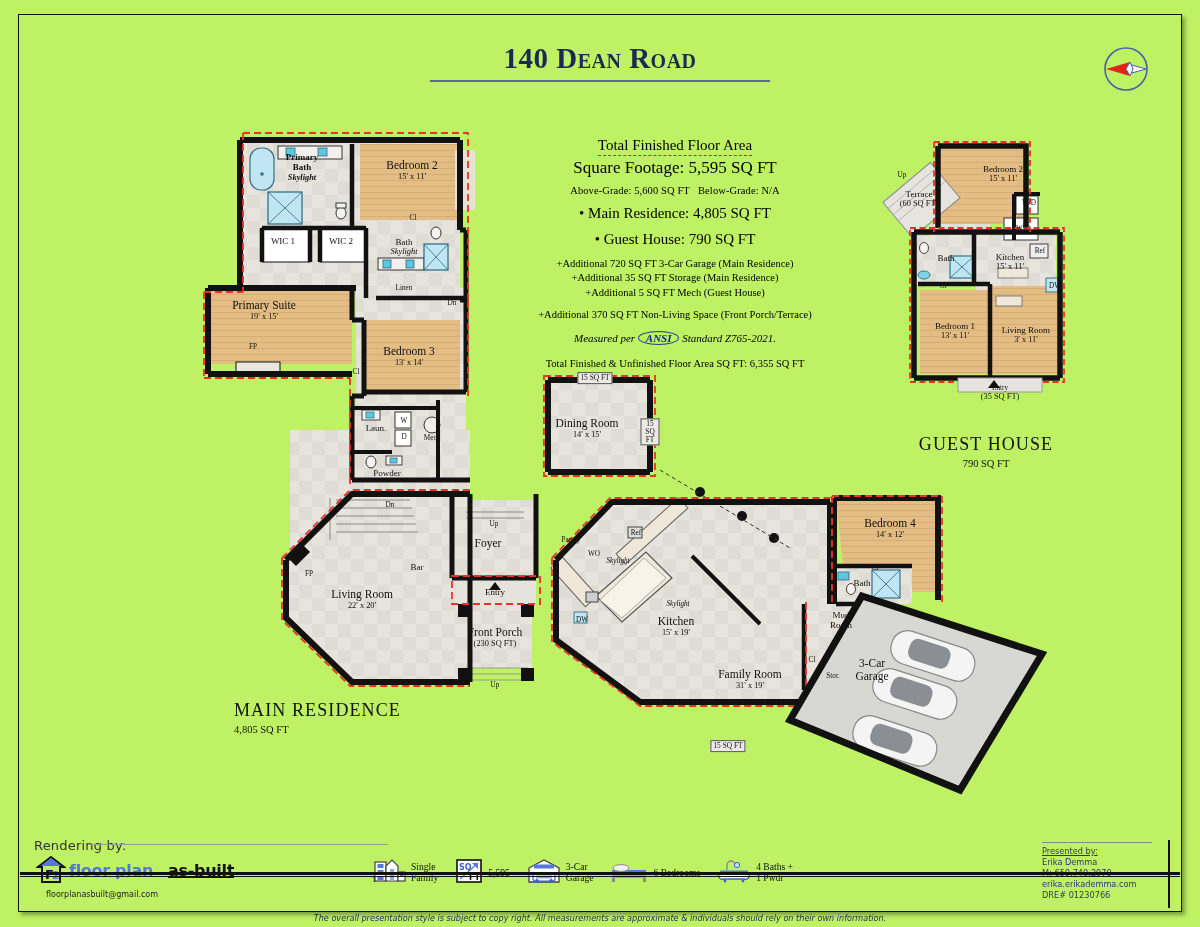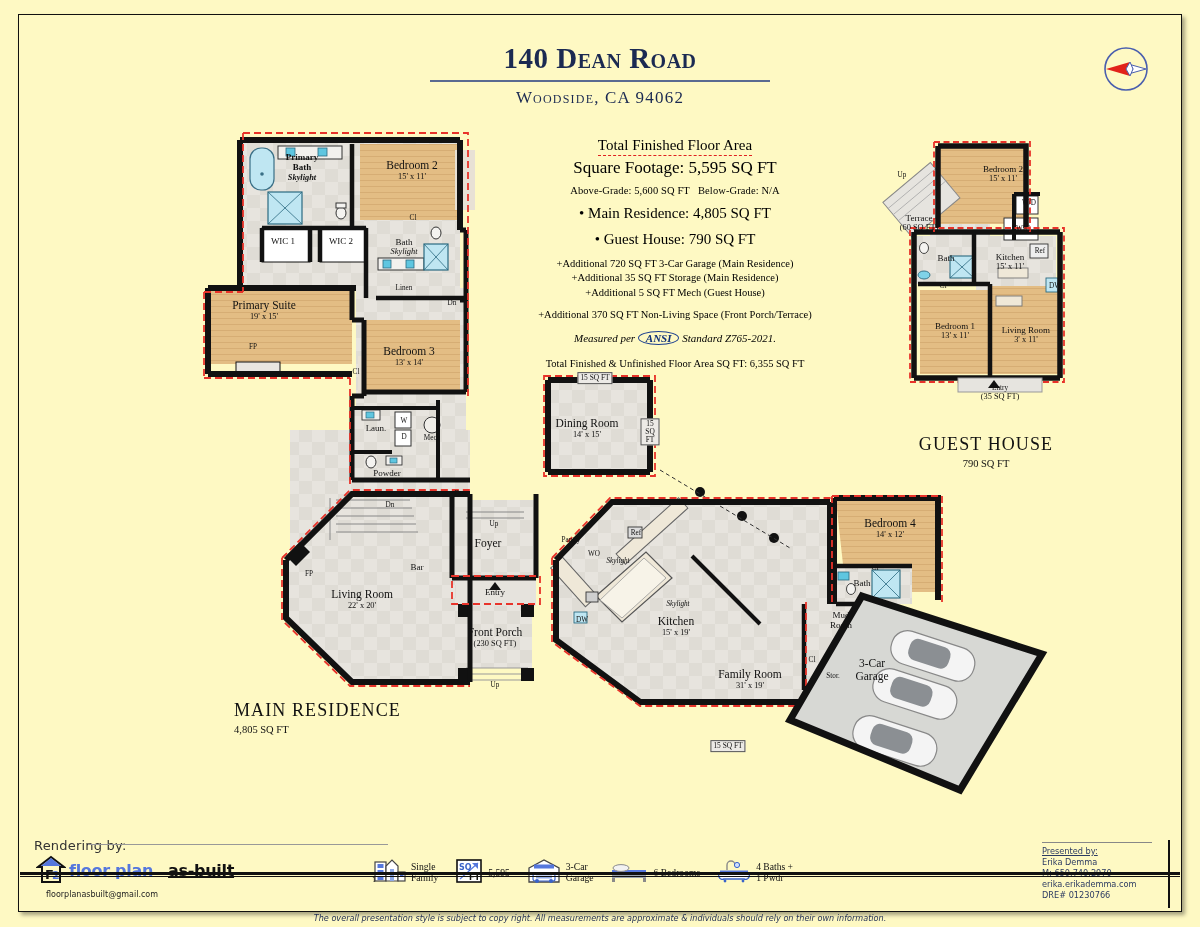--- a/index.html
+++ b/index.html
@@ -1,18 +1,18 @@
 <!DOCTYPE html>
 <html><head>
 <meta charset="utf-8">
 <style>
   html,body{margin:0;padding:0;background:#fff;}
   body{width:1200px;height:927px;font-family:"Liberation Serif",serif;overflow:hidden;}
 
-  .page{position:relative;width:1200px;height:927px;background:#fef9c3;}
+  .page{position:relative;width:1200px;height:927px;background:#bef264;}
   .sheet-border{position:absolute;left:18px;top:14px;width:1164px;height:898px;
     border:1.5px solid #111;box-shadow:3px 3px 4px rgba(0,0,0,.35);box-sizing:border-box;}
 
   
   .title-block{position:absolute;left:390px;top:44px;width:420px;text-align:center;}
   .title{font-size:29px;color:#1b2a52;letter-spacing:.5px;font-variant:small-caps;font-weight:600;line-height:1;}
   .title-rule{height:1.5px;background:#5a6a90;margin:7px 40px 6px 40px;}
   .subtitle{font-size:17px;color:#1b2a52;font-variant:small-caps;letter-spacing:1.2px;}
 
   .compass{position:absolute;left:1100px;top:43px;width:52px;height:52px;}
@@ -83,21 +83,20 @@
 </style>
 </head>
 <body>
 
 <div class="page">
   <div class="sheet-border"></div>
 
   <div class="title-block">
     <div class="title">140 Dean Road</div>
     <div class="title-rule"></div>
-    <div class="subtitle">Woodside, CA 94062</div>
   </div>
 
   <svg class="compass" viewBox="0 0 52 52">
     <circle cx="26" cy="26" r="21" fill="none" stroke="#4a5fae" stroke-width="1.6"></circle>
     <polygon points="6,26 30,19 26,26 30,33" fill="#e2231a"></polygon>
     <polygon points="46,26 30,21.5 33,26 30,30.5" fill="#ffffff" stroke="#4a5fae" stroke-width="1"></polygon>
     <polygon points="30,19 33,26 30,33 26,26" fill="#ffffff" stroke="#4a5fae" stroke-width="1"></polygon>
   </svg>
 
   <div class="spec">
@@ -527,21 +526,21 @@
         <span class="n">Stor.</span>
       </div>
       <div class="lbl " style="left: 872px; top: 670px;">
         <span class="n">3-Car<br>Garage</span>
       </div>
     </div>
   <div class="plan" id="guest-labels">
       <div class="lbl xs" style="left: 902px; top: 175px;">
         <span class="n">Up</span>
       </div>
-      <div class="lbl sm" style="left: 919px; top: 199px; margin-top: 24px;">
+      <div class="lbl sm" style="left: 919px; top: 199px;">
         <span class="n">Terrace</span>
         <span class="d">(60 SQ FT)</span>
       </div>
       <div class="lbl sm" style="left: 1003px; top: 174px;">
         <span class="n">Bedroom 2</span>
         <span class="d">15' x 11'</span>
       </div>
       <div class="lbl xs" style="left: 1029px; top: 203px;">
         <span class="n">W/D</span>
       </div>

